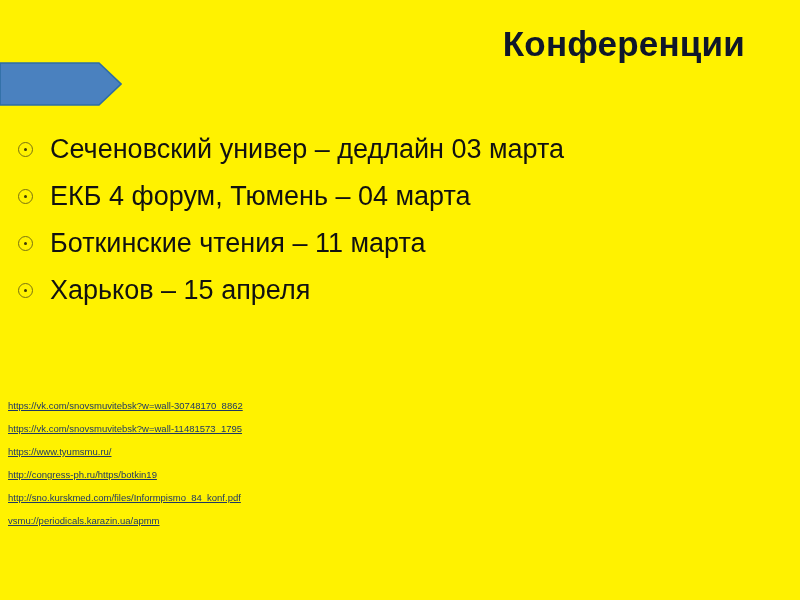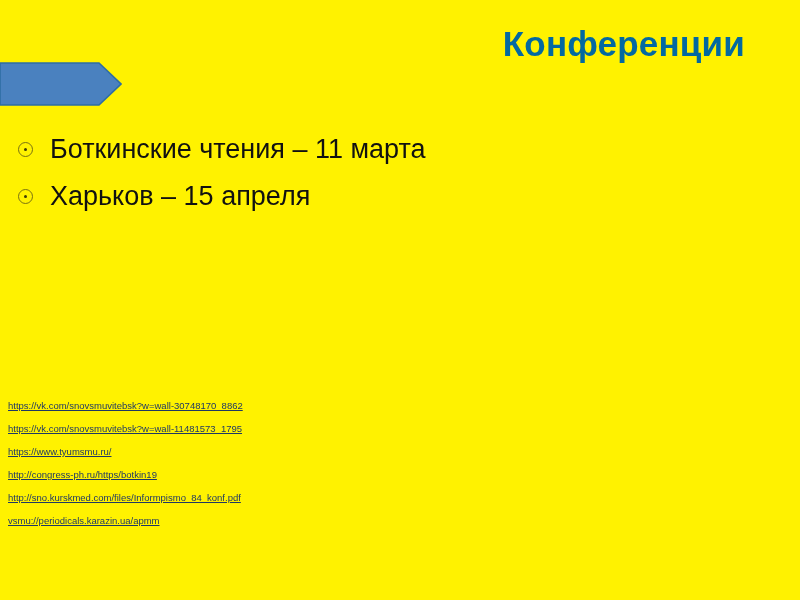--- a/index.html
+++ b/index.html
@@ -30,21 +30,21 @@
     left: 300px;
     top: 22px;
     width: 445px;
     text-align: right;
   }
   .slide-title {
     margin: 0;
     font-size: 35px;
     line-height: 44px;
     font-weight: bold;
-    color: #0369a1;
+    color: #0f172a;
     letter-spacing: 0.2px;
     white-space: nowrap;
   }
 
   
   .chevron {
     position: absolute;
     left: 0px;
     top: 62px;
     width: 122px;
@@ -136,20 +136,28 @@
 
   <div class="chevron">
     <svg viewBox="0 0 122 44" xmlns="http://www.w3.org/2000/svg" aria-hidden="true">
       <polygon points="0,1 99,1 121,22 99,43 0,43" fill="#4A81BF" stroke="#2E6DA4" stroke-width="1.6"></polygon>
     </svg>
   </div>
 
   <ul class="bullet-list">
     <li class="bullet-item">
       <span class="bullet-mark"></span>
+      <span class="bullet-text">Сеченовский универ – дедлайн 03 марта</span>
+    </li>
+    <li class="bullet-item">
+      <span class="bullet-mark"></span>
+      <span class="bullet-text">ЕКБ 4 форум, Тюмень – 04 марта</span>
+    </li>
+    <li class="bullet-item">
+      <span class="bullet-mark"></span>
       <span class="bullet-text">Боткинские чтения – 11 марта</span>
     </li>
     <li class="bullet-item">
       <span class="bullet-mark"></span>
       <span class="bullet-text">Харьков – 15 апреля</span>
     </li>
   </ul>
 
   <div class="links">
     <a class="link-row" href="#">https://vk.com/snovsmuvitebsk?w=wall-30748170_8862</a>

